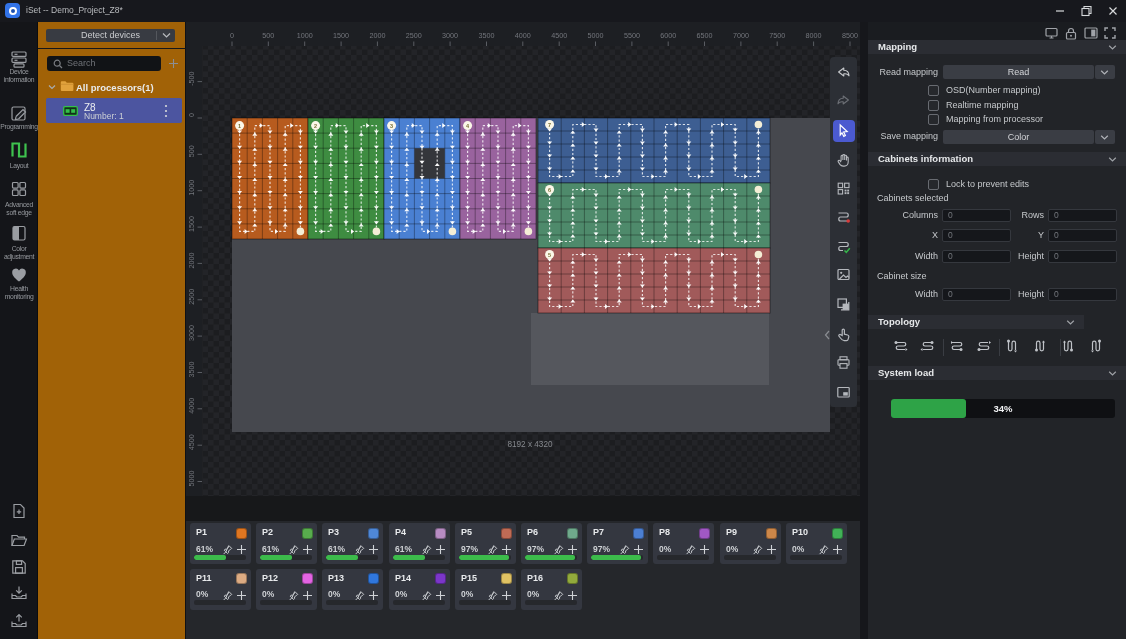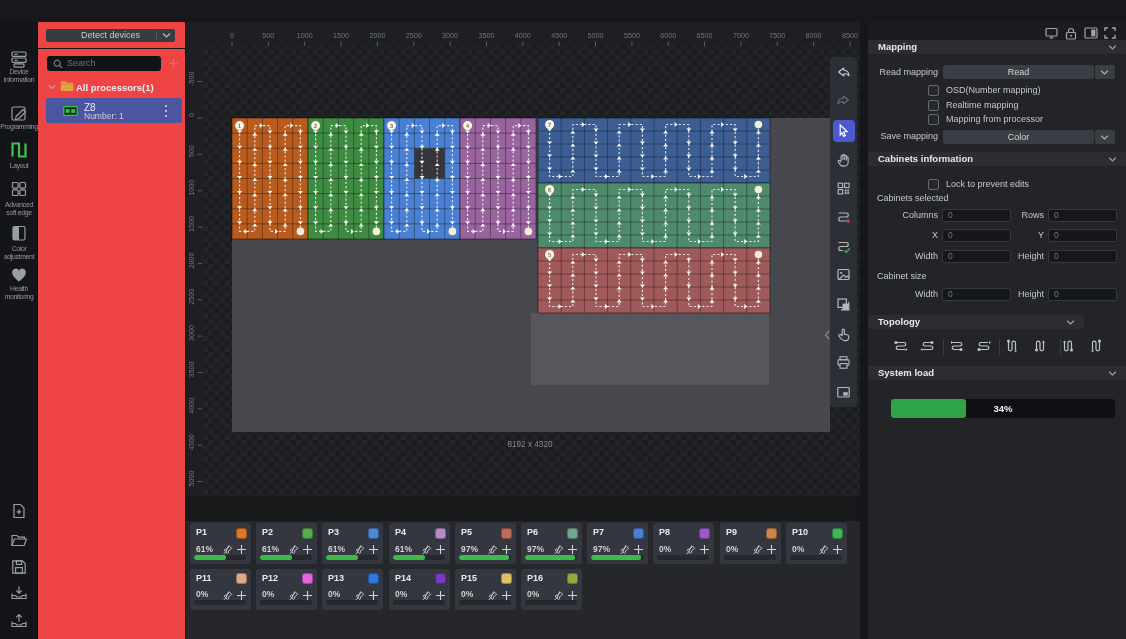--- a/index.html
+++ b/index.html
@@ -21,20 +21,41 @@
 .card .chip{position:absolute;right:4px;top:4.5px;width:11px;height:11px;border-radius:3px;border:1px solid rgba(0,0,0,0.3)}
 .card .pct{position:absolute;left:6px;top:20.5px;color:#cfd2d5;font-size:8.5px;font-weight:bold}
 .card .pin{position:absolute;left:32px;top:21px}
 .card .pls{position:absolute;left:46px;top:21px}
 .card .bar{position:absolute;left:4px;top:31.5px;width:52px;height:5px;background:#26282c;border-radius:2px;overflow:hidden}
 .card .bar i{position:absolute;left:0;top:0;height:5px;background:#3cbb4b;border-radius:2px}
 .nav{position:absolute;left:0;width:38px;text-align:center;color:#96999e;font-size:6.8px;line-height:8px;white-space:nowrap;letter-spacing:-0.3px}
 </style></head><body>
 <div id="root">
 
+<div class="abs" style="left:0;top:0;width:1126px;height:22px;background:#17181d">
+<div class="abs" style="left:5px;top:3px;width:15px;height:15px;border-radius:4px;background:#3273e8"></div>
+<div class="abs" style="left:8.5px;top:6.5px;width:8px;height:8px;border-radius:50%;border:2px solid #fff;background:#1d4fae"></div>
+<div class="abs" style="left:26px;top:5px;color:#babcbf;font-size:8.5px">iSet -- Demo_Project_Z8*</div>
+<div class="abs" style="left:1053px;top:0">
+        <svg width="14" height="22" viewBox="0 0 14 22" fill="none">
+          <path d="M3 11 H11" stroke="#d8dadc" stroke-width="1.2"></path>
+        </svg>
+      </div>
+<div class="abs" style="left:1079px;top:0">
+        <svg width="14" height="22" viewBox="0 0 14 22" fill="none">
+          <rect x="3" y="8.5" width="7" height="7" stroke="#d8dadc" stroke-width="1.1" fill="none"></rect>
+          <path d="M5 8.5 V6.5 H12 V13.5 H10" stroke="#d8dadc" stroke-width="1.1" fill="none"></path>
+        </svg>
+      </div>
+<div class="abs" style="left:1106px;top:0">
+        <svg width="14" height="22" viewBox="0 0 14 22" fill="none">
+          <path d="M3.5 7.5 L10.5 14.5 M10.5 7.5 L3.5 14.5" stroke="#d8dadc" stroke-width="1.2"></path>
+        </svg>
+      </div>
+</div>
 <div class="abs" style="left:0;top:22px;width:38px;height:617px;background:#141519;border-right:1px solid #0b0c0e">
 <div class="abs" style="left:50%;top:27.5px;transform:translateX(-50%)">
         <svg width="18" height="18" viewBox="0 0 18 18" fill="none">
           <rect x="2" y="2" width="14" height="4.4" rx="1" stroke="#9a9da2" stroke-width="1.2"></rect>
           <rect x="2" y="8" width="14" height="4.4" rx="1" stroke="#9a9da2" stroke-width="1.2"></rect>
           <rect x="4" y="13.8" width="10" height="3.4" rx="1" stroke="#9a9da2" stroke-width="1.2"></rect>
           <rect x="4.5" y="3.7" width="3" height="1.2" fill="#9a9da2"></rect>
           <rect x="4.5" y="9.7" width="3" height="1.2" fill="#9a9da2"></rect>
         </svg>
       </div>
@@ -104,21 +125,21 @@
           <path d="M1.5 8.5 V13.5 H15.5 V8.5 M1.5 10.5 H5 L6.3 12 H10.7 L12 10.5 H15.5" stroke="#9a9da2" stroke-width="1.2"></path>
         </svg>
       </div>
 <div class="abs" style="left:50%;top:591px;transform:translateX(-50%)">
         <svg width="17" height="16" viewBox="0 0 17 16" fill="none">
           <path d="M8.5 8.5 V1.8 M5.7 4.4 L8.5 1.6 L11.3 4.4" stroke="#9a9da2" stroke-width="1.2"></path>
           <path d="M1.5 8.5 V13.5 H15.5 V8.5 M1.5 10.5 H5 L6.3 12 H10.7 L12 10.5 H15.5" stroke="#9a9da2" stroke-width="1.2"></path>
         </svg>
       </div>
 </div>
-<div class="abs" style="left:38px;top:22px;width:148px;height:617px;background:#ef4444;border-right:1px solid #101114">
+<div class="abs" style="left:38px;top:22px;width:148px;height:617px;background:#a16207;border-right:1px solid #101114">
 <div class="abs" style="left:8px;top:7px;width:129px;height:12.5px;background:#383b42;border-radius:2px;color:#c9cbce;font-size:9px;line-height:12.5px;text-align:center">Detect devices<div class="abs" style="right:18px;top:1.5px;width:1px;height:9.5px;background:#54575d"></div><div class="abs" style="right:4px;top:4px">
           <svg width="9" height="5" viewBox="0 0 9 5" fill="none">
             <path d="M1 0.5 L4.5 4 L8 0.5" stroke="#b8bbbf" stroke-width="1.2"></path>
           </svg>
         </div></div>
 <div class="abs" style="left:0;top:26px;width:148px;height:1px;background:#15171b"></div>
 <div class="abs" style="left:9px;top:34px;width:114px;height:15px;background:#111316;border-radius:3px">
 <div class="abs" style="left:6px;top:3px">
           <svg width="10" height="10" viewBox="0 0 10 10" fill="none">
             <circle cx="4.2" cy="4.2" r="3" stroke="#797c81" stroke-width="1.2"></circle>

